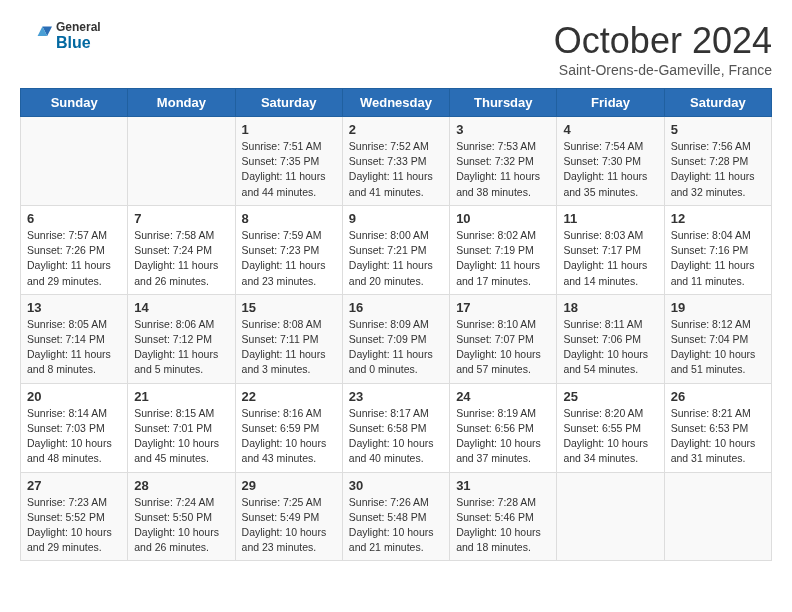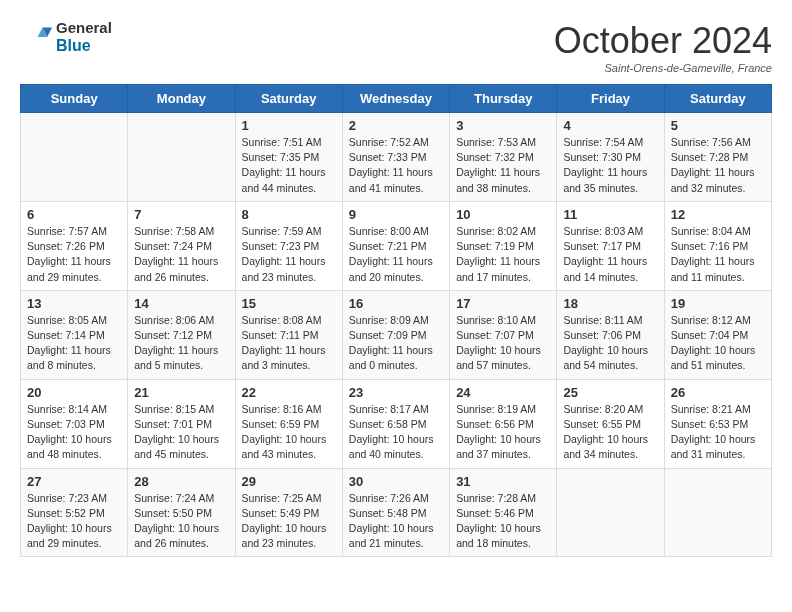--- a/index.html
+++ b/index.html
@@ -33,23 +33,22 @@
     .title-block {
       text-align: right;
     }
     .month-title {
       font-size: 36px;
       font-weight: normal;
       color: #333;
       margin-left: 20px;
     }
     .subtitle {
-      font-size: 11px;
+      font-size: 14px;
       color: #555;
-      font-style: italic;
     }
     .calendar {
       width: 100%;
       border-collapse: collapse;
       border: 1px solid #ccc;
     }
     .calendar th {
       background: #2a6db5;
       color: #fff;
       text-align: center;
@@ -92,21 +91,21 @@
 </head>
 <body>
 
 <div class="header">
   <div class="logo">
     <svg class="logo-icon" viewBox="0 0 40 40">
       <polygon points="28,8 40,8 34,20" fill="#2a6db5"></polygon>
       <polygon points="28,8 34,20 22,20" fill="#4a9fd5"></polygon>
     </svg>
     <div class="logo-text">
-      <div style="color:#333;font-size:15px;font-weight:bold;">General</div>
+      <div style="color:#333;font-size:12px;font-weight:bold;">General</div>
       <div style="color:#0369a1;font-size:16px;font-weight:bold;">Blue</div>
     </div>
   </div>
   <div class="title-block">
     <div class="month-title">October 2024</div>
     <div class="subtitle">Saint-Orens-de-Gameville, France</div>
   </div>
 </div>
 
 <table class="calendar">

